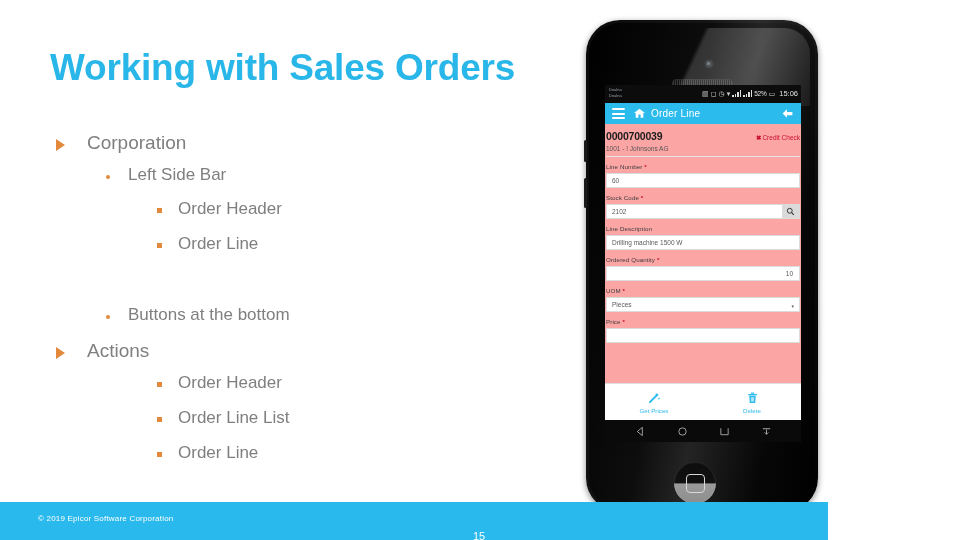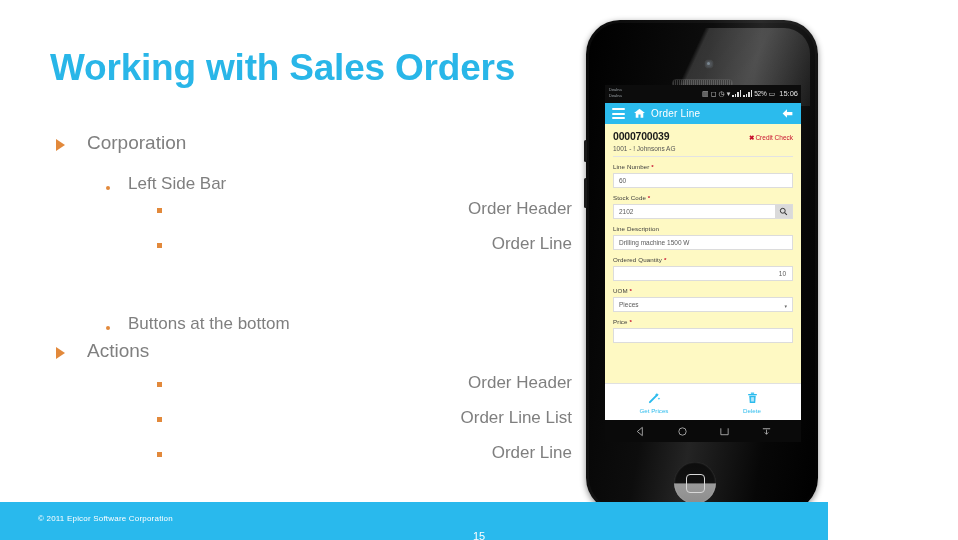--- a/index.html
+++ b/index.html
@@ -49,31 +49,31 @@
   .lvl1 .b-mark {
     width: 0; height: 0;
     border-left: 9px solid #e2893b;
     border-top: 6px solid transparent;
     border-bottom: 6px solid transparent;
     margin-left: 4px; margin-top: 7px; margin-right: 22px;
   }
   .lvl1 .b-text { font-size: 19px; padding-top: 1px; }
 
   
-  .lvl2 { height: 34px; align-items: center; }
+  .lvl2 { height: 34px; }
   .lvl2 .b-mark {
     width: 4px; height: 4px;
     border-radius: 50%;
     background: #e2893b;
     margin-left: 54px; margin-top: 9px; margin-right: 18px;
   }
   .lvl2 .b-text { font-size: 17px; padding-top: 0px; }
 
   
-  .lvl3 { height: 35px; justify-content: space-between; }
+  .lvl3 { height: 35px; }
   .lvl3 .b-mark {
     width: 5px; height: 5px;
     background: #e2893b;
     margin-left: 105px; margin-top: 8px; margin-right: 16px;
   }
   .lvl3 .b-text { font-size: 17px; }
 
   .group-gap { height: 36px; }
 
   
@@ -222,22 +222,22 @@
     color: #ffffff;
     font-size: 10px;
     letter-spacing: 0.2px;
   }
   .back-arrow { position: absolute; right: 7px; top: 4px; width: 13px; height: 13px; }
 
   
   .form {
     position: absolute; left: 0; top: 39px;
     width: 196px; height: 279px;
-    background: #fef9c3;
-    padding: 0 8px;
+    background: #fca5a5;
+    padding: 0 1px;
     box-sizing: border-box;
   }
   .order-row {
     display: flex; justify-content: space-between; align-items: baseline;
     margin-top: 6px;
   }
   .order-no { font-size: 10.5px; font-weight: bold; color: #1b1b1b; letter-spacing: -0.2px; }
   .credit-check { font-size: 6.5px; color: #c8102e; white-space: nowrap; }
   .credit-check .x { font-weight: bold; margin-right: 1px; }
   .cust-name {
@@ -526,18 +526,18 @@
       </div>
 
     </div>
 
     <div class="home-btn">
       <div class="home-btn-sq"></div>
     </div>
   </div>
 
   <div class="footer">
-    <div class="footer-copy">© 2011 Epicor Software Corporation</div>
+    <div class="footer-copy">© 2019 Epicor Software Corporation</div>
     <div class="footer-page">15</div>
     <div class="footer-logo">EPICOR.</div>
   </div>
 
 </div>
 
 </body></html>

